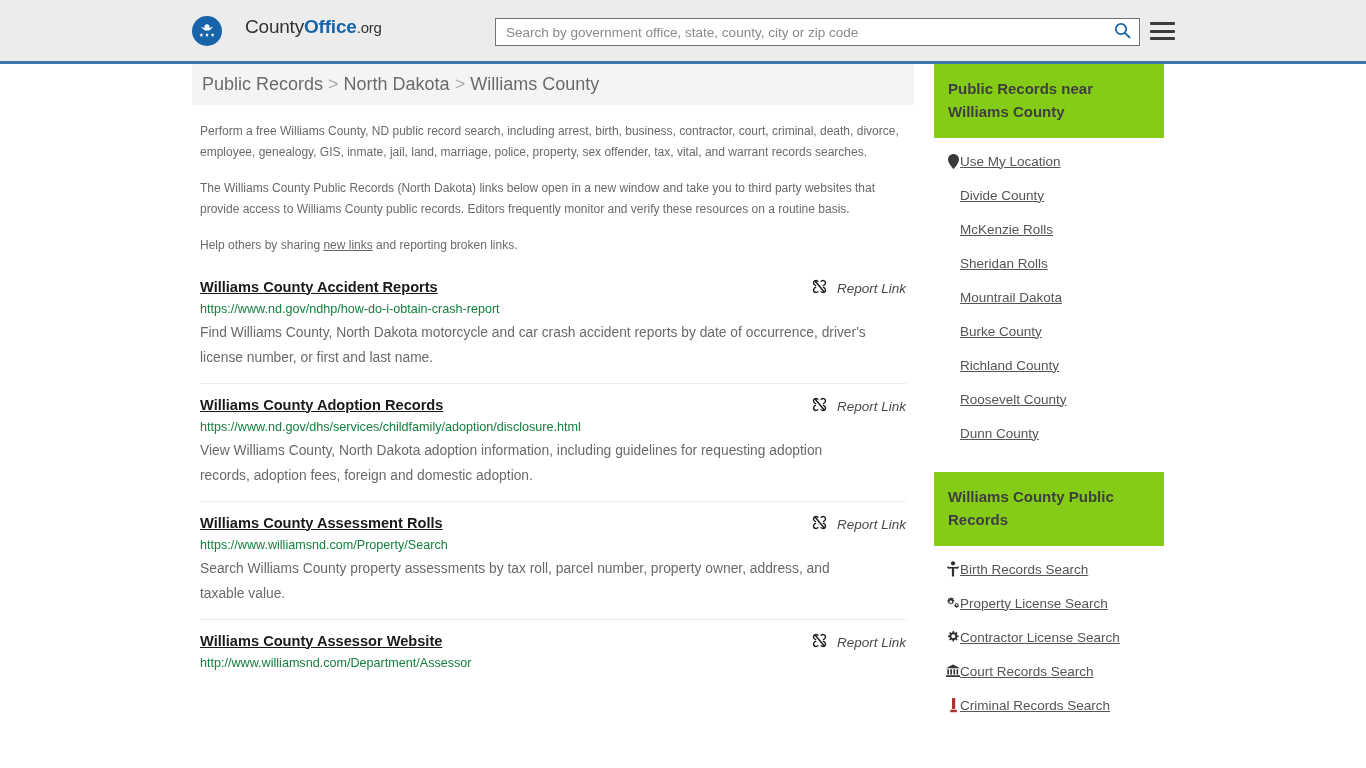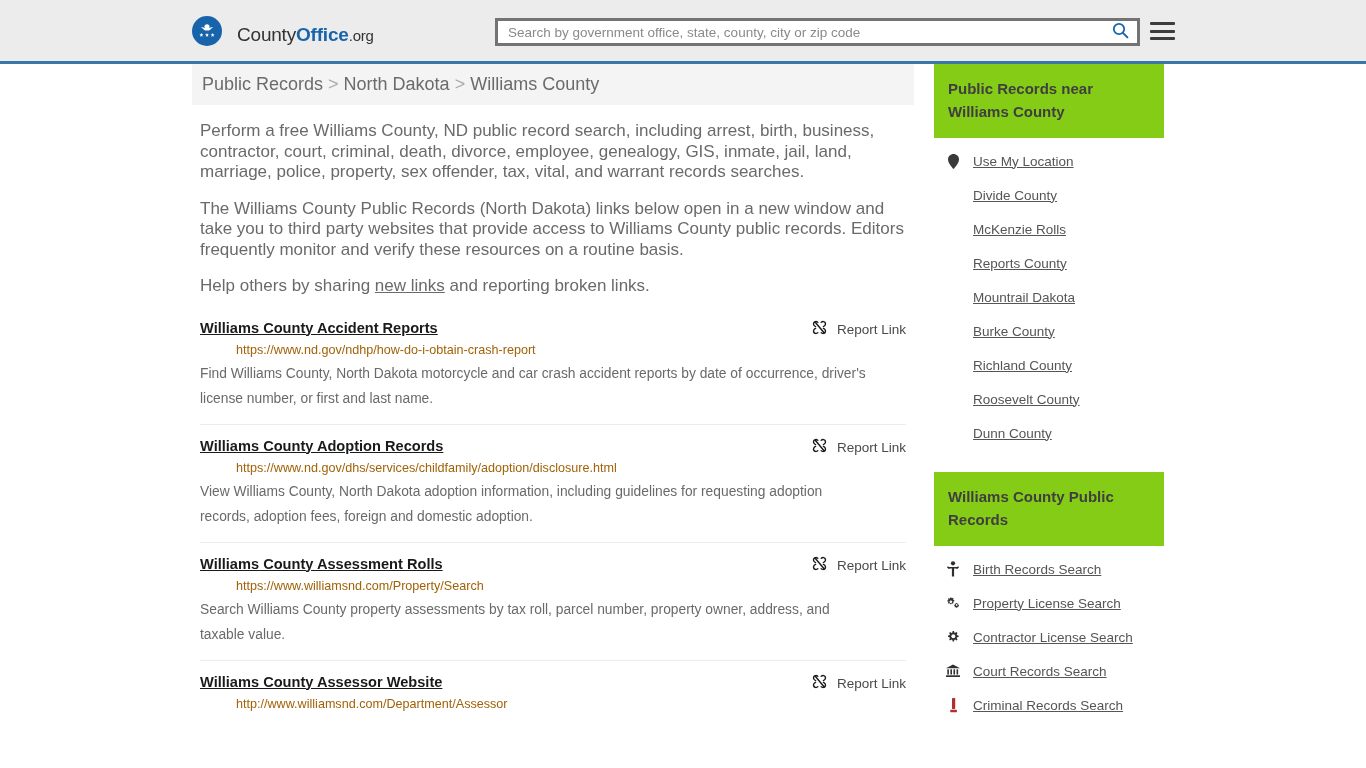--- a/index.html
+++ b/index.html
@@ -16,24 +16,24 @@
   .site-header {
     height: 64px;
     background: #ececec;
     border-bottom: 3px solid #3a76a8;
     display: flex;
     align-items: center;
     position: relative;
   }
   .logo-wrap {
     display: flex;
-    align-items: flex-end;
+    align-items: flex-start;
     margin-left: 192px;
     text-decoration: none;
-    gap: 15px;
+    gap: 23px;
   }
   .logo-mark {
     width: 30px; height: 30px;
     border-radius: 50%;
     background: #1864ab;
     display: flex;
     flex-direction: column;
     align-items: center;
     justify-content: center;
     flex: none;
@@ -49,21 +49,21 @@
   .logo-text .t2 { color: #1864ab; font-weight: bold; }
   .logo-text .t3 { color: #333333; font-size: 15px; }
 
   .search-wrap {
     position: absolute;
     left: 495px;
     top: 18px;
     width: 645px;
     height: 28px;
     background: #ffffff;
-    border: 3px solid #737373;
+    border: 1px solid #737373;
     display: flex;
     align-items: flex-start;
   }
   .search-input {
     border: 0;
     outline: 0;
     background: transparent;
     flex: 1;
     height: 100%;
     padding: 0 10px;
@@ -126,21 +126,21 @@
     color: #6b6b6b;
   }
   .breadcrumb a {
     color: #6b6b6b;
     text-decoration: none;
   }
   .breadcrumb .sep { color: #a9a9a9; margin: 0 5px; }
 
   
   .intro {
-    font-size: 17px;
+    font-size: 12px;
     line-height: 20.5px;
     color: #6a6a6a;
     margin: 16px 0 0 0;
     padding: 0 8px 0 8px;
   }
   .intro + .intro { margin-top: 16px; }
   .intro a {
     color: #6a6a6a;
     text-decoration: underline;
   }
@@ -156,40 +156,40 @@
   .record-title {
     font-size: 14.6px;
     font-weight: bold;
     color: #1a1a1a;
     text-decoration: underline;
     display: inline-block;
     cursor: pointer;
   }
   .record-url {
     font-size: 12.6px;
-    color: #a16207;
+    color: #15803d;
     margin-top: 6px;
     cursor: pointer;
-    margin-left: 36px;
   }
   .record-desc {
     font-size: 13.8px;
     line-height: 25px;
     color: #6a6a6a;
     margin-top: 4px;
     max-width: 670px;
   }
   .report-link {
     position: absolute;
     right: 0;
     top: 12px;
     display: flex;
     align-items: center;
     gap: 9px;
     cursor: pointer;
+    font-style: italic;
   }
   .record:first-child .report-link { top: 4px; }
   .report-label {
     font-size: 13.5px;
     color: #4a4a4a;
   }
 
   
   .side-panel { margin-bottom: 22px; }
   .side-head {
@@ -197,21 +197,21 @@
     padding: 13px 14px 15px 14px;
     font-size: 15px;
     font-weight: bold;
     color: #3f3f3f;
     line-height: 23px;
   }
   .side-list { padding: 6px 0 0 12px; }
   .side-item {
     display: flex;
     align-items: center;
-    gap: 13px;
+    gap: 0;
     padding: 9px 0;
     font-size: 13.5px;
   }
   .side-item a {
     color: #555555;
     text-decoration: underline;
     cursor: pointer;
   }
   .side-ico {
     width: 14px;
@@ -333,21 +333,21 @@
             <div class="side-item">
               <span class="side-ico"></span>
               <a>Divide County</a>
             </div>
             <div class="side-item">
               <span class="side-ico"></span>
               <a>McKenzie Rolls</a>
             </div>
             <div class="side-item">
               <span class="side-ico"></span>
-              <a>Reports County</a>
+              <a>Sheridan Rolls</a>
             </div>
             <div class="side-item">
               <span class="side-ico"></span>
               <a>Mountrail Dakota</a>
             </div>
             <div class="side-item">
               <span class="side-ico"></span>
               <a>Burke County</a>
             </div>
             <div class="side-item">

